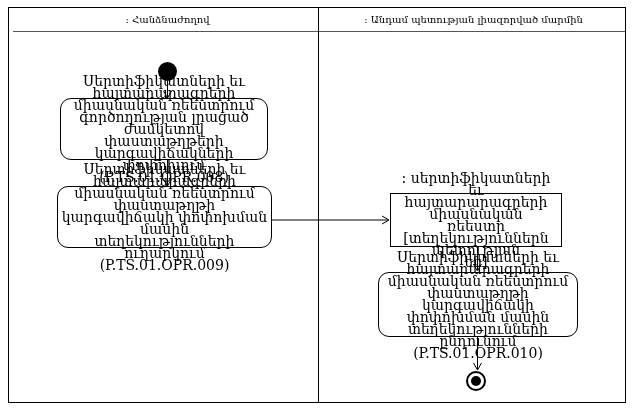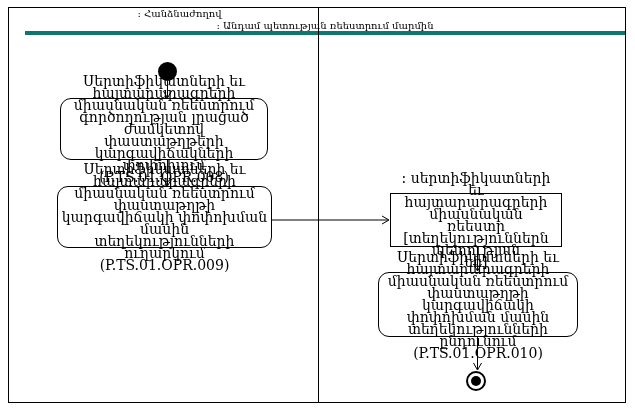--- a/index.html
+++ b/index.html
@@ -14,24 +14,23 @@
   .canvas { position: absolute; left: 0; top: 0; width: 635px; height: 413px; }
 
   .frame {
     position: absolute; left: 8px; top: 7px;
     width: 618px; height: 396px;
     border: 1px solid #000;
     box-sizing: border-box;
     background: #fff;
   }
   .header-row {
-    position: absolute; left: 16px; top: 0; right: 0; height: 23px;
-    border-bottom: 4px solid #0f766e;
+    position: absolute; left: 4px; top: 0; right: 0; height: 23px;
+    border-bottom: 1px solid #0f766e;
     display: flex;
-    flex-direction: column;
   }
   .lane-header {
     display: flex; align-items: center; justify-content: center;
     font-size: 10px; line-height: 1.1;
     box-sizing: border-box;
   }
   .lane-header.left  { width: 309px; }
   .lane-header.right { flex: 1; }
   .lane-divider {
     position: absolute; left: 309px; top: 0; bottom: 0;
@@ -84,21 +83,21 @@
 <body>
 
 <div class="canvas">
 
   <div class="frame">
     <div class="header-row">
       <div class="lane-header left">
         <span>: Հանձնաժողով</span>
       </div>
       <div class="lane-header right">
-        <span>: Անդամ պետության ռեեստրում մարմին</span>
+        <span>: Անդամ պետության լիազորված մարմին</span>
       </div>
     </div>
     <div class="lane-divider"></div>
   </div>
 
   <div class="initial-node"></div>
 
   <div class="node rounded action-opr008">
     <span class="lbl">Սերտիֆիկատների եւ հայտարարագրերի
 միասնական ռեեստրում գործողության լրացած

